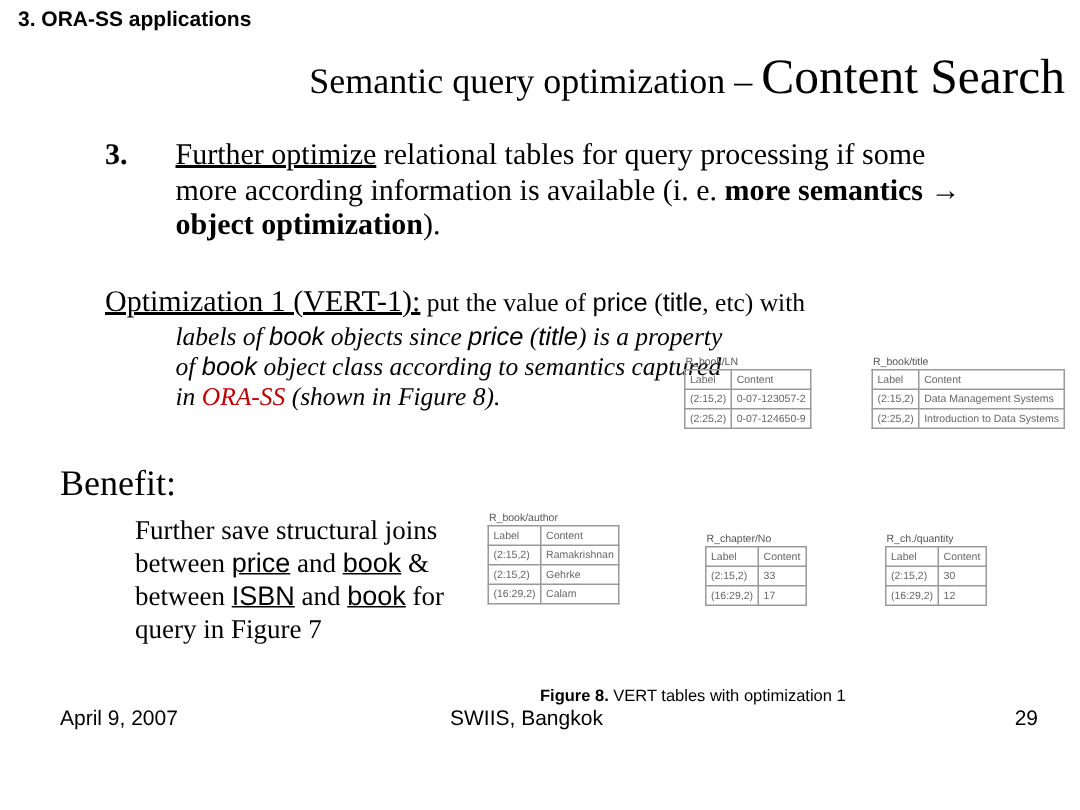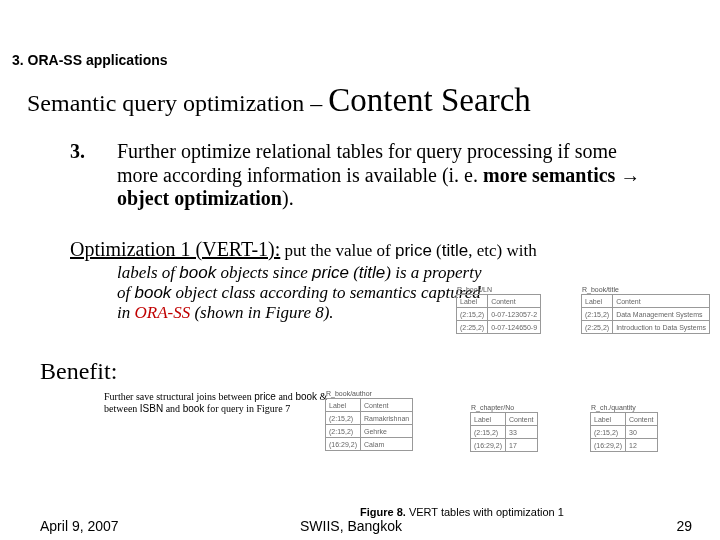--- a/index.html
+++ b/index.html
@@ -10,37 +10,37 @@
     font-family: "Times New Roman", Times, serif;
     background: #fff;
     color: #000;
     overflow: hidden;
   }
   .slide {
     width: 720px;
     height: 484px;
     position: relative;
     box-sizing: border-box;
-    margin-top: 48px;
   }
   .header-small {
     position: absolute;
     top: 4px;
     left: 12px;
     font-family: Arial, sans-serif;
     font-weight: bold;
     font-size: 14px;
   }
   .title-line {
     position: absolute;
     top: 34px;
     left: 27px;
     right: 10px;
     font-size: 24px;
     white-space: nowrap;
+    text-align: right;
   }
   .title-line .big {
     font-size: 33px;
     font-weight: 400;
   }
   .num3 {
     position: absolute;
     top: 92px;
     left: 70px;
     font-size: 20px;
@@ -85,23 +85,23 @@
   }
   .benefit-title {
     position: absolute;
     top: 310px;
     left: 40px;
     font-size: 24px;
   }
   .benefit-text {
     position: absolute;
     top: 343px;
-    left: 104px;
+    left: 90px;
     width: 225px;
-    font-size: 10px;
+    font-size: 18px;
     line-height: 1.22;
   }
   .tables-img2 {
     position: absolute;
     top: 342px;
     left: 325px;
     width: 380px;
     height: 110px;
   }
   .fig-caption {
@@ -115,21 +115,21 @@
     position: absolute;
     bottom: 14px;
     left: 0;
     right: 0;
     font-family: Arial, sans-serif;
     font-size: 14px;
   }
   .footer .date { position: absolute; left: 40px; }
   .footer .venue { position: absolute; left: 300px; }
   .footer .pageno { position: absolute; right: 28px; }
-  .u { }
+  .u { text-decoration: underline; }
   
   table.minitbl {
     border-collapse: collapse;
     font-family: Arial, sans-serif;
     font-size: 7px;
     color: #666;
   }
   table.minitbl td {
     border: 1px solid #999;
     padding: 1px 3px;

